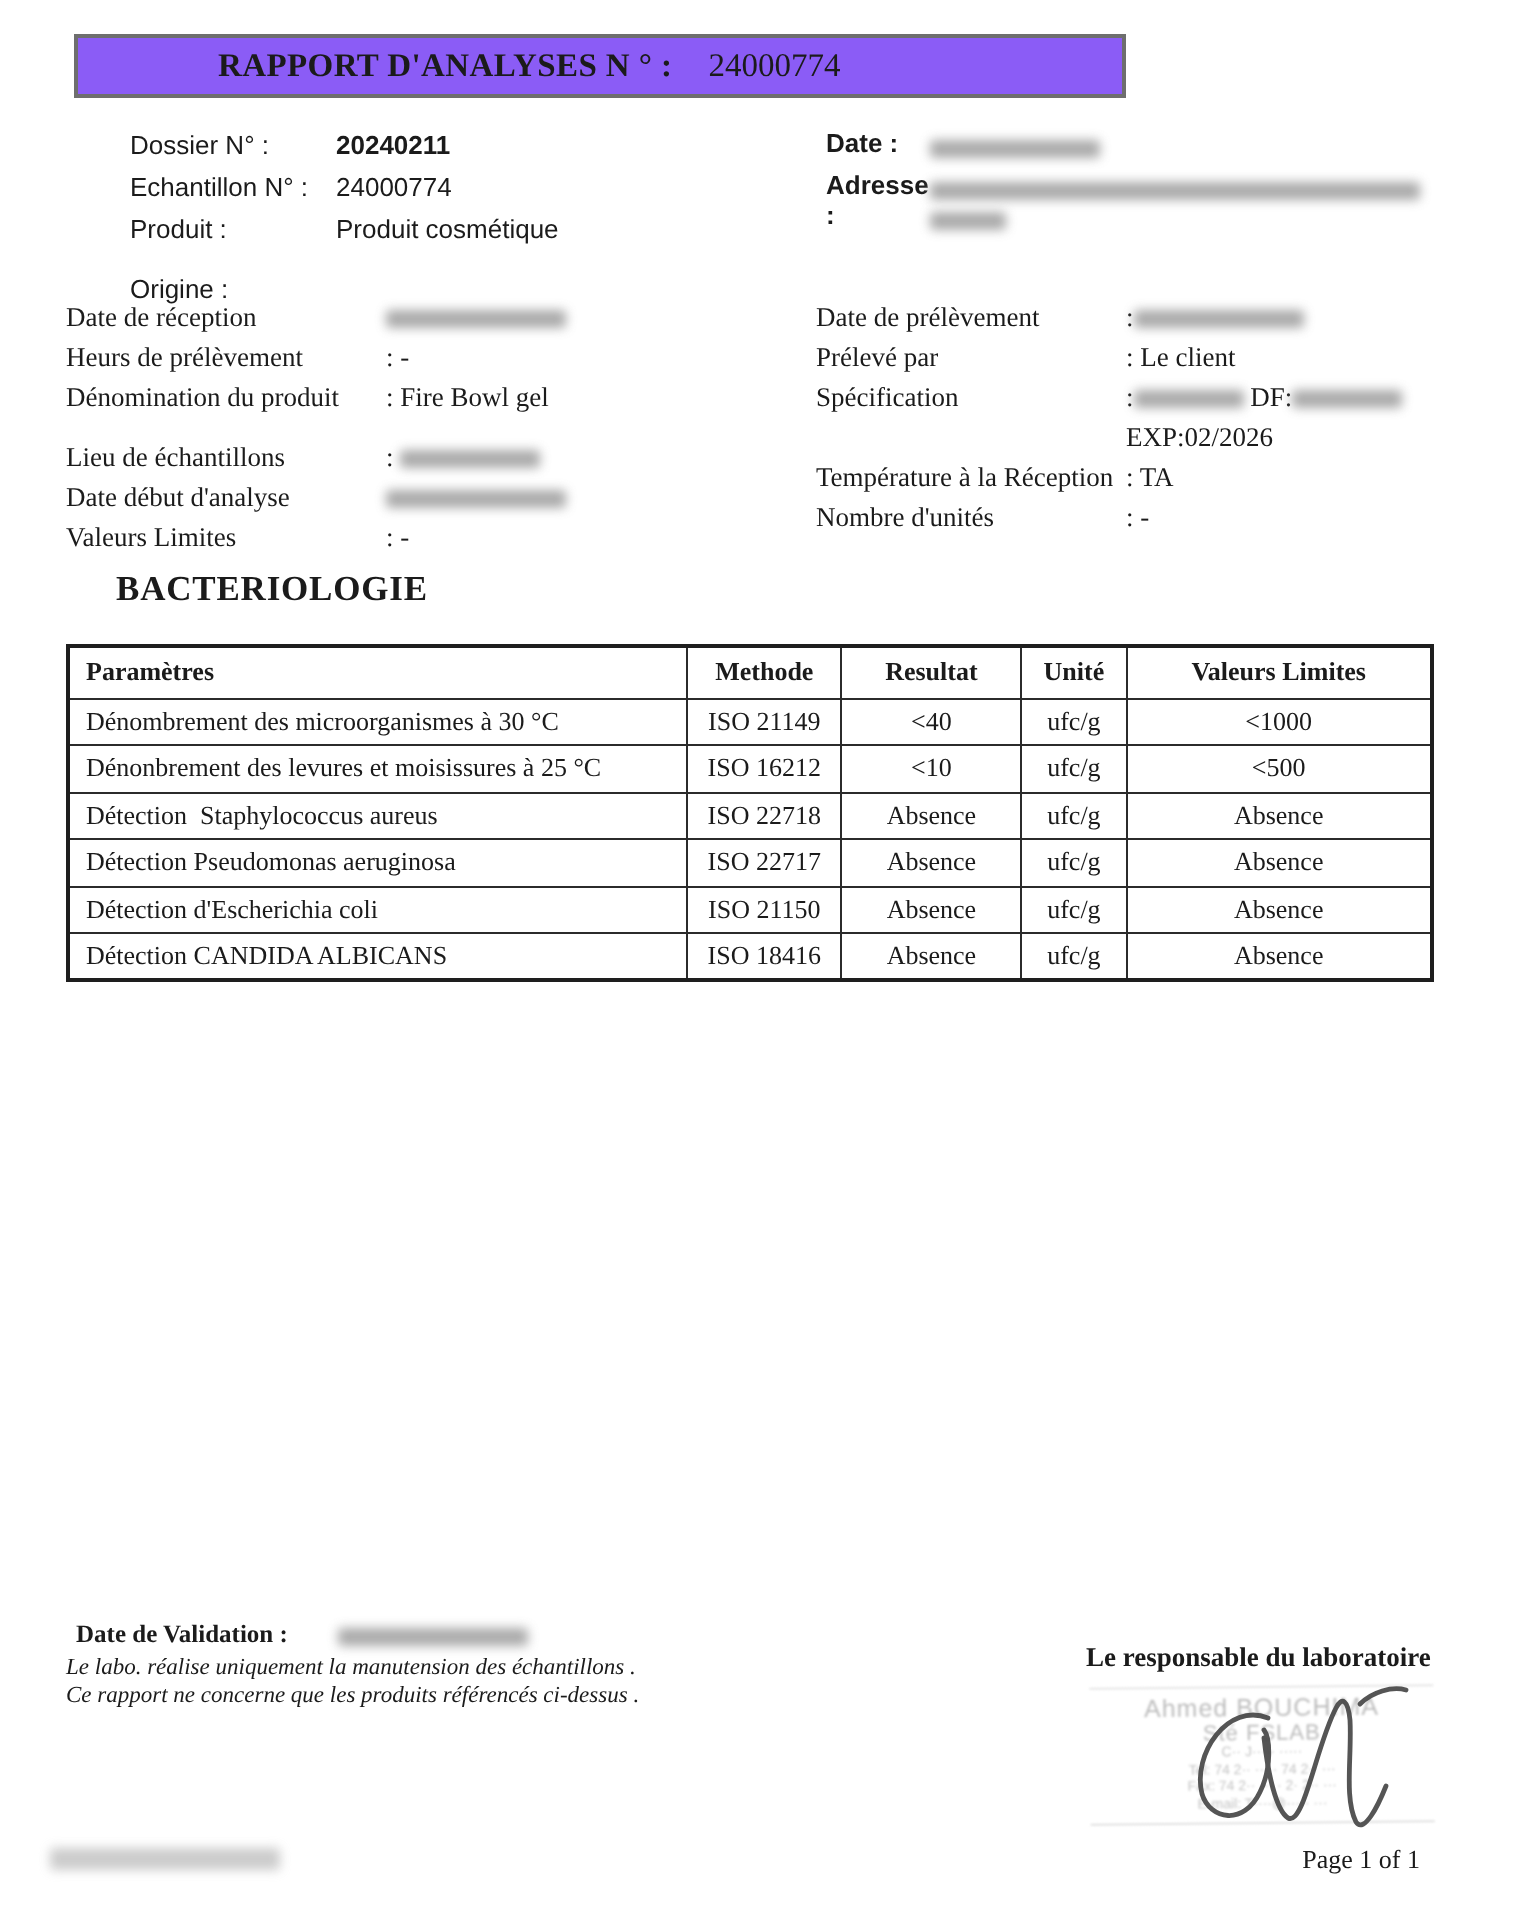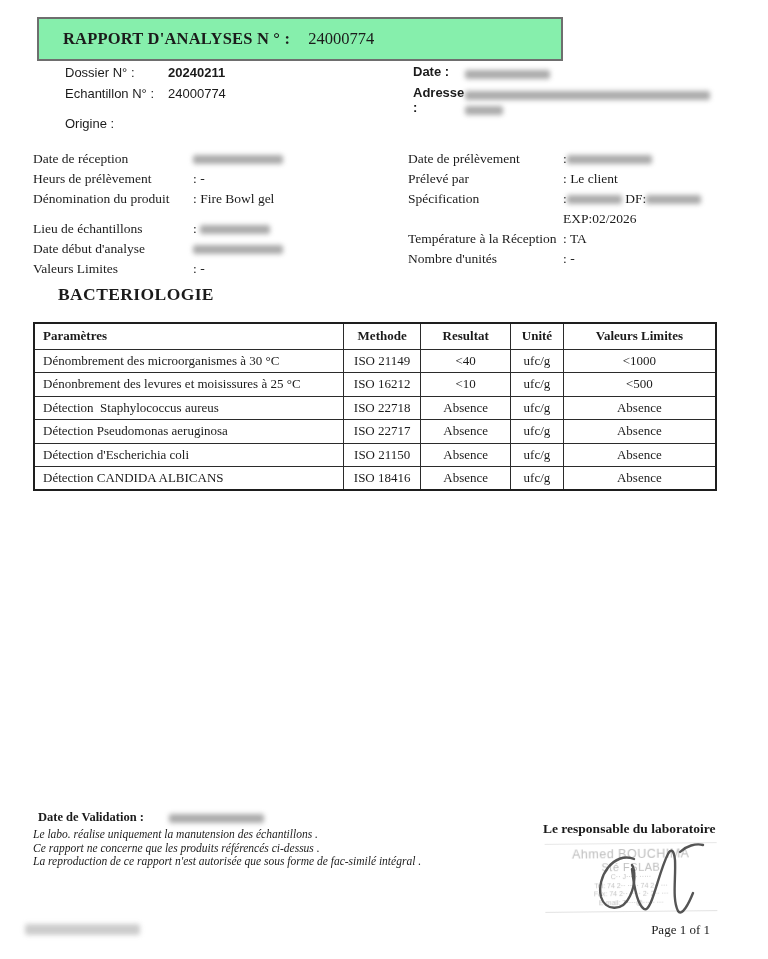--- a/index.html
+++ b/index.html
@@ -1,22 +1,22 @@
 <!DOCTYPE html>
 <html><head>
 <meta charset="utf-8">
 <style>
   * { margin:0; padding:0; box-sizing:border-box; }
   html,body { background:#ffffff; }
   body { font-family:"Liberation Serif", serif; color:#1b1b1b; }
   .page { position:relative; width:768px; height:959px; background:#ffffff; overflow:hidden; }
 
   
-  .header-box { position:absolute; left:37px; top:17px; width:526px; height:44px;
-    border:2px solid #6e6e6e; display:flex; align-items:center; background:#86efac; }
+  .header-box { position:absolute; left:37px; top:17px; width:526px; height:32px;
+    border:2px solid #6e6e6e; display:flex; align-items:center; background:#8b5cf6;padding-left:46px; }
   .header-title { font-weight:bold; font-size:16.5px; margin-left:24px; letter-spacing:.2px; }
   .header-number { font-size:16.5px; margin-left:18px; }
 
   
   .file-info { position:absolute; left:65px; top:62px; width:330px;
     font-family:"Liberation Sans", sans-serif; font-size:13px; }
   .fi-row { display:flex; height:21px; align-items:center; }
   .fi-label { width:103px; }
   .fi-value { }
   .bold { font-weight:bold; }
@@ -90,20 +90,24 @@
 
   <div class="file-info">
     <div class="fi-row">
       <span class="fi-label">Dossier N° :</span>
       <span class="fi-value bold">20240211</span>
     </div>
     <div class="fi-row">
       <span class="fi-label">Echantillon N° :</span>
       <span class="fi-value">24000774</span>
     </div>
+    <div class="fi-row">
+      <span class="fi-label">Produit  :</span>
+      <span class="fi-value">Produit cosmétique</span>
+    </div>
     <div class="fi-row origine">
       <span class="fi-label">Origine  :</span>
     </div>
   </div>
 
   <div class="client-info">
     <div class="ci-row">
       <span class="ci-label">Date :</span>
       <span class="ci-value"><i class="redact w85"></i></span>
     </div>
@@ -241,21 +245,20 @@
     </table>
   </div>
 
   <div class="validation">
     <span>Date de Validation :</span>
     <i class="redact w95"></i>
   </div>
   <div class="disclaimers">
     <div>Le labo. réalise uniquement la manutension des échantillons .</div>
     <div>Ce rapport ne concerne que les produits référencés ci-dessus .</div>
-    <div>La reproduction de ce rapport n'est autorisée que sous forme de fac-similé intégral .</div>
   </div>
 
   <div class="responsable">Le responsable du laboratoire</div>
 
   <div class="stamp">
     <div class="stamp-l1">Ahmed BOUCHIMA</div>
     <div class="stamp-l2">Sté FSLAB</div>
     <div class="stamp-sm">C·· J····· ·····</div>
     <div class="stamp-sm">Tel: 74 2·· ··· · 74 2·· ···</div>
     <div class="stamp-sm">Fax: 74 2·· ··· · 2· 2·· ···</div>

